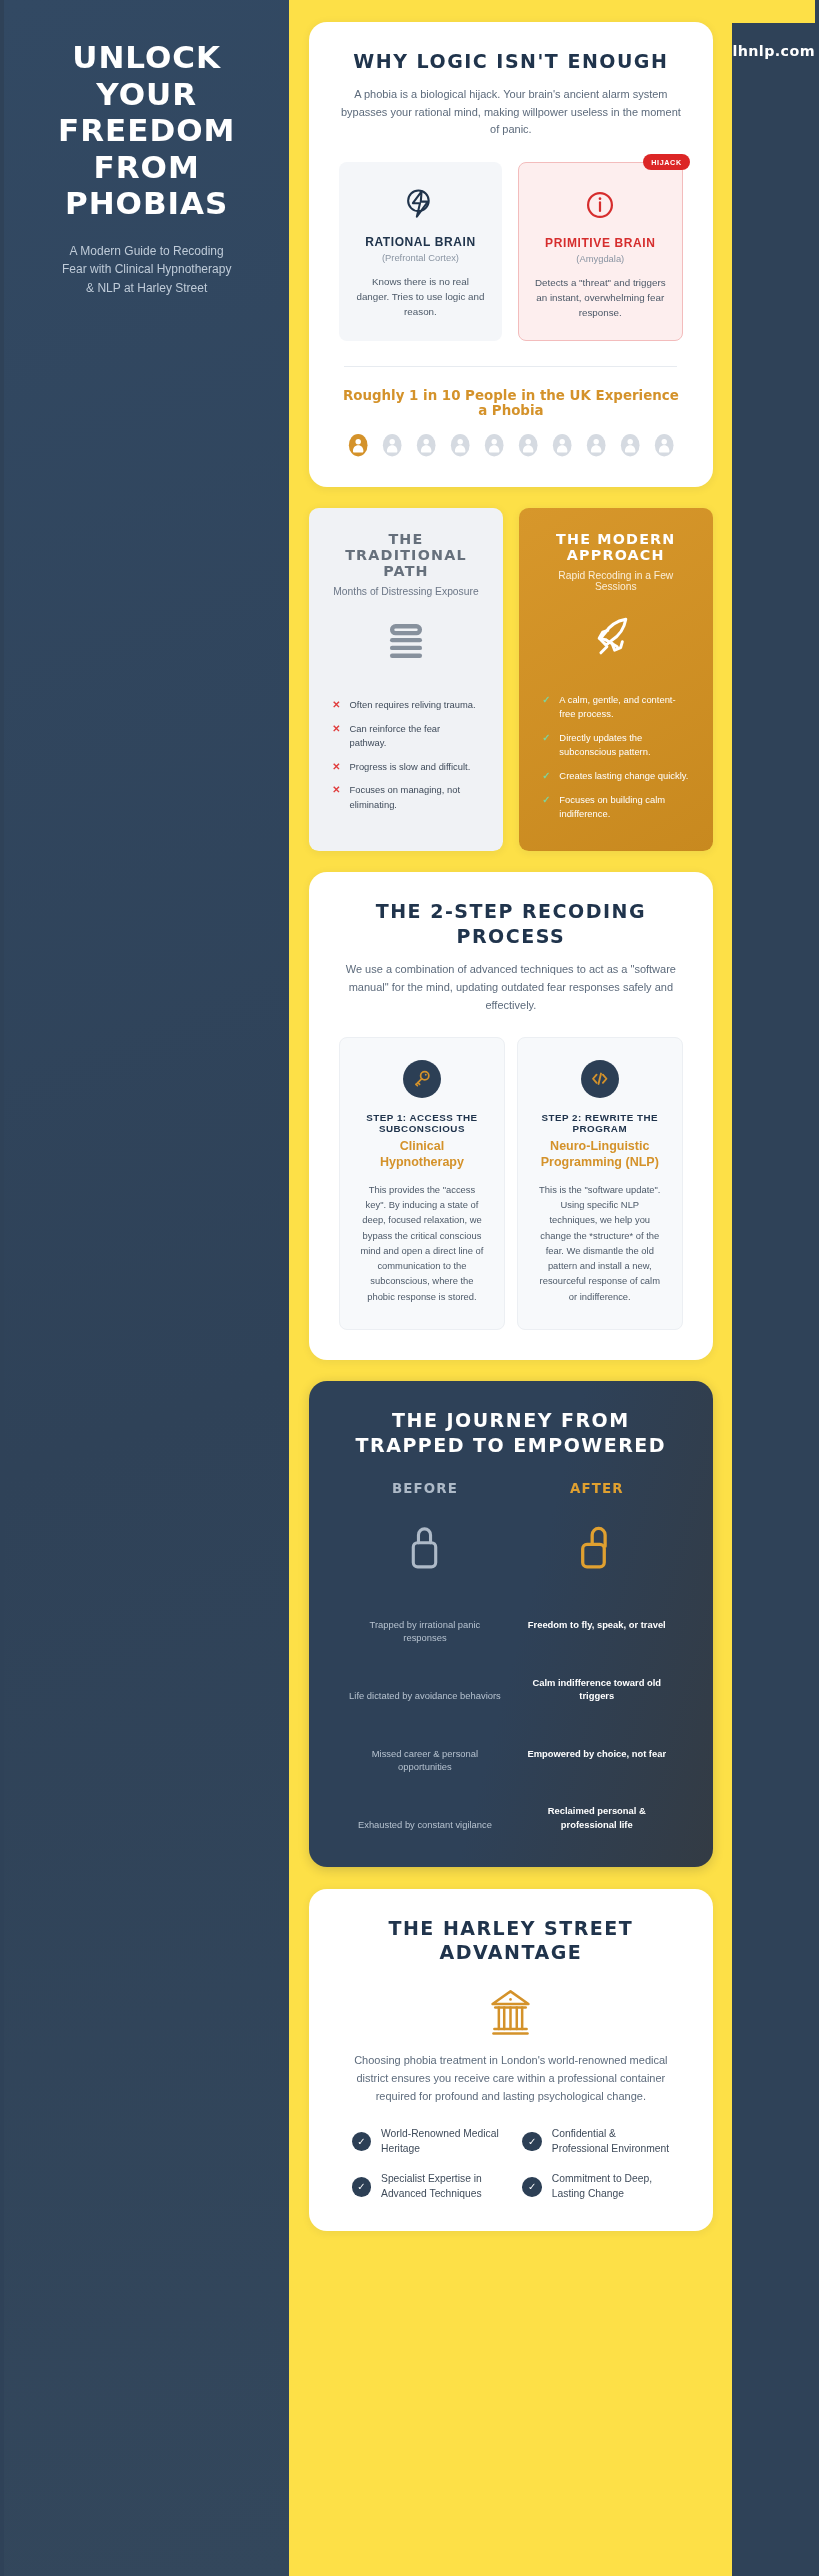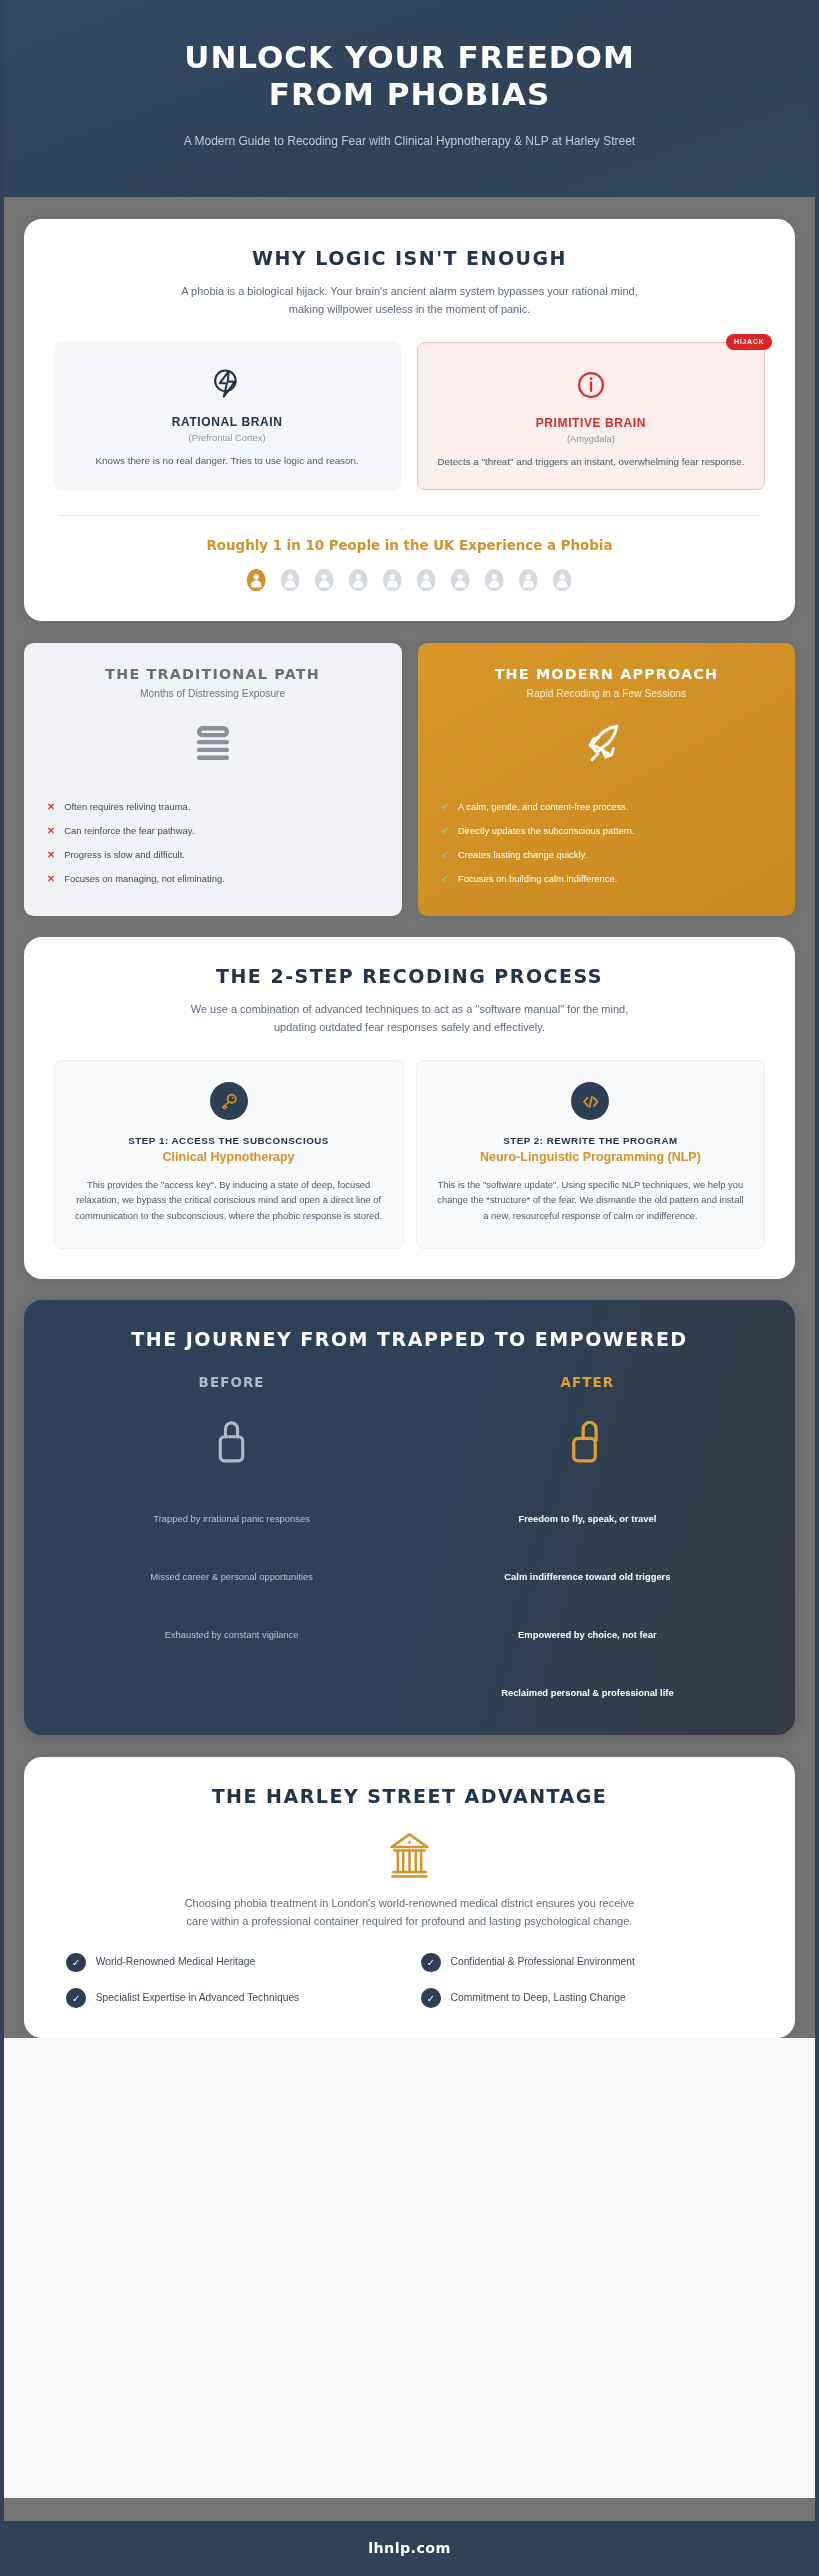--- a/index.html
+++ b/index.html
@@ -8,25 +8,25 @@
     font-family: "Liberation Sans", sans-serif;
     background: #2f4258;
   }
   body {
     width: 819px;
     min-height: 2576px;
   }
   .page {
     width: 819px;
     min-height: 2576px;
-    background: #737373;
+    background: #fde047;
     border-left: 4.5px solid #2f4258;
     border-right: 4.5px solid #2f4258;
     display: flex;
-    flex-direction: column;
+    flex-direction: row;
   }
 
   
   .hero {
     background: linear-gradient(160deg, #324963 0%, #2f4258 55%, #33475c 100%);
     padding: 39px 54px 47px;
     text-align: center;
   }
   .hero-title {
     font-family: "DejaVu Sans", sans-serif;
@@ -489,20 +489,21 @@
         <div class="jcol before">
           <div class="jcol-h before">BEFORE</div>
           <div class="jcol-ico">
             <svg width="47" height="50" viewBox="0 0 52 58" fill="none" stroke="#aebac8" stroke-width="3.6" stroke-linecap="round" stroke-linejoin="round">
               <rect x="13" y="24" width="26" height="28" rx="5"></rect>
               <path d="M19 24 V15 a7 7 0 0 1 14 0 V24"></path>
             </svg>
           </div>
           <div class="jlist">
             <div class="jitem">Trapped by irrational panic responses</div>
+            <div class="jitem">Life dictated by avoidance behaviors</div>
             <div class="jitem">Missed career &amp; personal opportunities</div>
             <div class="jitem">Exhausted by constant vigilance</div>
           </div>
         </div>
 
         <div class="jcol after">
           <div class="jcol-h after">AFTER</div>
           <div class="jcol-ico">
             <svg width="47" height="50" viewBox="0 0 52 58" fill="none" stroke="#e0a030" stroke-width="3.8" stroke-linecap="round" stroke-linejoin="round">
               <rect x="10" y="26" width="25" height="26" rx="5"></rect>

